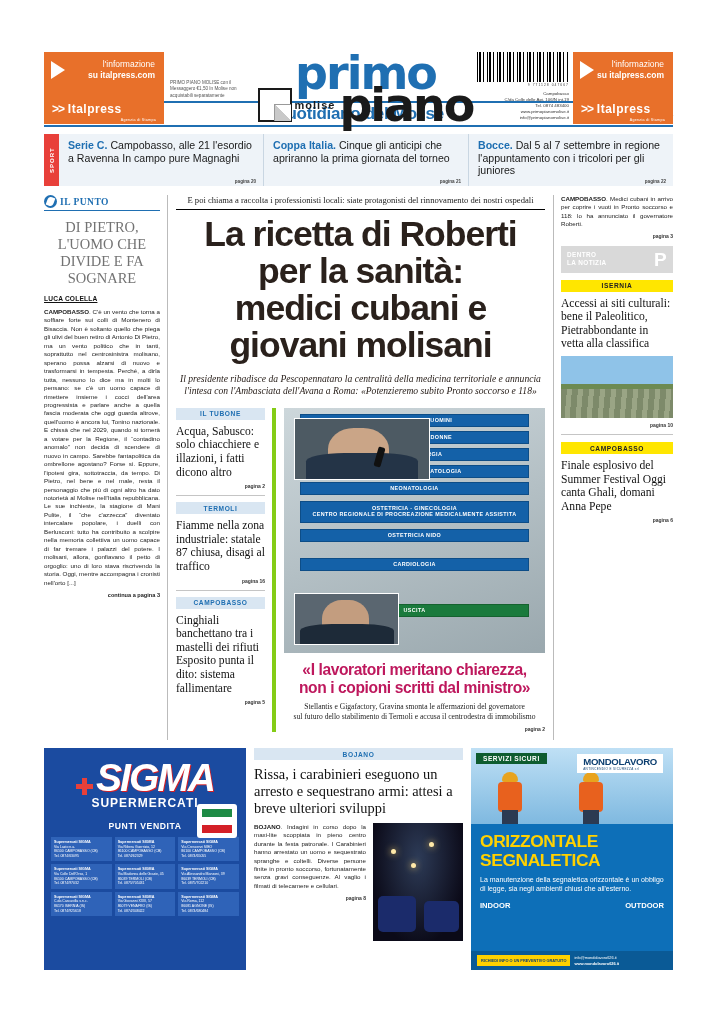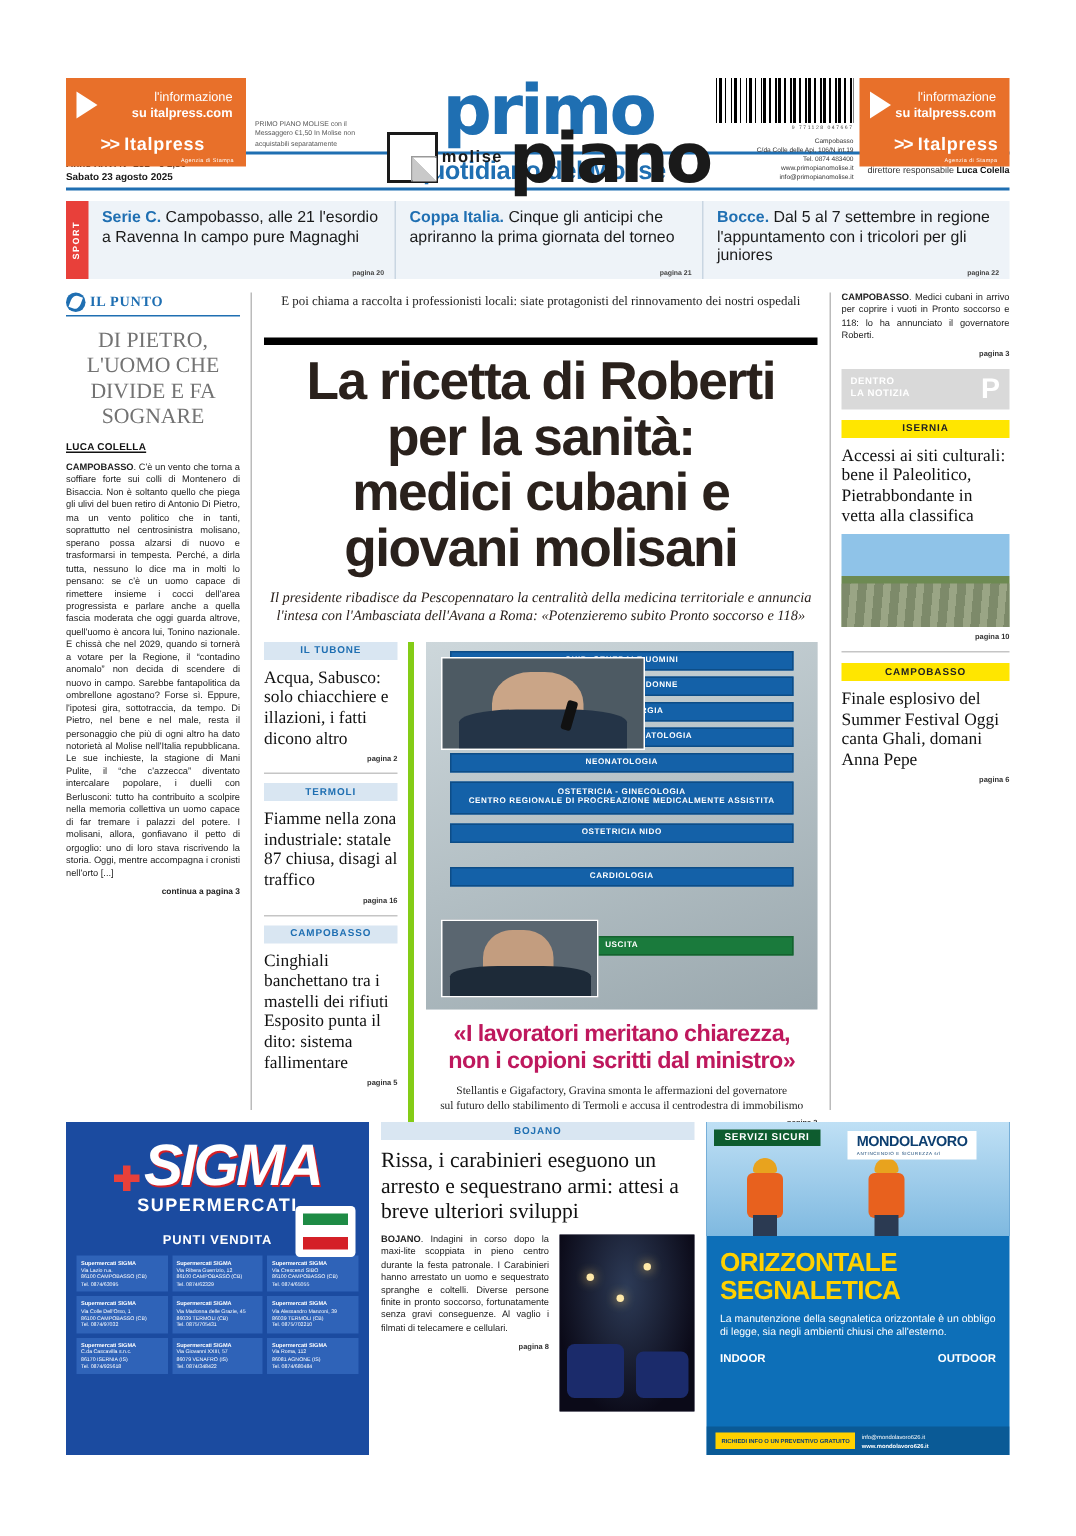--- a/index.html
+++ b/index.html
@@ -8,28 +8,28 @@
     background: #ffffff;
     font-family: "Liberation Sans", sans-serif;
     overflow: hidden;
     position: relative;
   }
   .page { width: 717px; height: 1024px; padding: 0 44px; position: relative; background:#fff; }
 
   
   .masthead { display: flex; align-items: flex-start; padding-top: 52px; height: 95px; }
   .ital-box {
-    width: 120px; height: 59px; background: #E8702A; position: relative;
+    width: 120px; height: 72px; background: #E8702A; position: relative;
     color: #fff; padding: 7px 7px 0 8px;
   }
   .ital-chev { position:absolute; left:7px; top:9px; width:0;height:0;
     border-top:9px solid transparent;border-bottom:9px solid transparent;border-left:14px solid #fff; }
   .ital-l1 { font-size:8.5px; text-align:right; line-height:11px; padding-right:2px;}
   .ital-l2 { font-size:8.5px; text-align:right; line-height:11px; font-weight:bold; padding-right:2px;}
-  .ital-brand { position:absolute; bottom:8px; left:23px; font-size:12px; font-weight:bold; letter-spacing:.5px;}
+  .ital-brand { position:absolute; bottom:8px; left:8px; font-size:12px; font-weight:bold; letter-spacing:.5px;}
   .ital-brand .gt { letter-spacing:-1px; }
   .ital-sub { position:absolute; bottom:2px; right:8px; font-size:3.6px; letter-spacing:.3px;}
 
   .mini-note { width: 90px; font-size: 4.6px; line-height: 6.4px; color:#555; padding: 28px 0 0 6px; }
 
   .logo-wrap { flex:1; display:flex; flex-direction:column; align-items:center; justify-content:flex-start; position:relative; }
   .logo-line1 { display:flex; align-items:flex-end; height:40px; }
   .logo-txt { font-size:46px; font-weight:bold; color:#1F6FB2; letter-spacing:-2px; line-height:38px; font-family:"DejaVu Sans", sans-serif;}
   .logo-txt.dark { color:#1a1a1a; }
   .logo-icon { width:34px;height:34px;background:#fff;border:2px solid #1a1a1a; position:relative; margin-right:1px;}
@@ -76,21 +76,21 @@
     border-radius:50% 0 50% 0; transform:rotate(20deg);}
   .punto-lbl { font-size:9.5px; font-weight:bold; color:#1F6FB2; font-family:"Liberation Serif", serif; letter-spacing:.5px;}
   .ed-title { font-family:"Liberation Serif", serif; font-size:14.5px; line-height:17px; text-align:center;
     margin-top:8px; color:#737373; }
   .ed-author { font-size:6.6px; font-weight:bold; color:#111; text-decoration:underline; margin-top:8px; letter-spacing:.2px;}
   .ed-body { font-size:6.2px; line-height:8.45px; text-align:justify; color:#222; margin-top:6px; }
   .ed-body b { font-weight:bold; }
   .ed-cont { font-size:5.6px; font-weight:bold; text-align:right; margin-top:5px; color:#222;}
 
   .kicker { font-family:"Liberation Serif", serif; font-size:8.6px; color:#222; text-align:center; line-height:10px;
-    border-bottom:5px solid #000000; padding-bottom:20px;}
+    border-bottom:1px solid #000000; padding-bottom:4px;}
   .headline { font-size:35.5px; line-height:37px; font-weight:bold; color:#2a211c; text-align:center;
     letter-spacing:-1px; margin-top:6px; font-family:"Liberation Sans", sans-serif;}
   .subhead { font-family:"Liberation Serif", serif; font-style:italic; font-size:9.6px; line-height:12.4px;
     text-align:center; color:#2a211c; margin-top:9px; }
 
   .sub3 { display:flex; margin-top:10px; }
   .scol { width:100px; padding-right:7px; border-right:4px solid #84cc16;}
   .mid-photo { flex:1; padding-left:8px;}
   .tag { background:#D9E6F2; color:#1F6FB2; font-size:6.6px; font-weight:bold; text-align:center;
     padding:2.5px 0; letter-spacing:.6px; }
@@ -165,21 +165,21 @@
 
   .ad-mondo { width:202px; background:#0d6fb8; position:relative; overflow:hidden; color:#fff;}
   .mondo-top { height:76px; background:#2a7fc0; position:relative; overflow:hidden;}
   .mondo-top .sky{position:absolute;inset:0;background:linear-gradient(#bfe0f5,#7fb9e0);}
   .worker { position:absolute; bottom:0; width:30px;height:52px; }
   .worker .helm{position:absolute;top:0;left:7px;width:16px;height:10px;background:#e8a31e;border-radius:8px 8px 2px 2px;}
   .worker .body{position:absolute;top:10px;left:3px;width:24px;height:30px;background:#e8611e;border-radius:4px;}
   .worker .leg{position:absolute;bottom:0;left:7px;width:16px;height:14px;background:#2b3a52;}
   .servizi { position:absolute; left:5px; top:5px; background:#0e5c2f; color:#fff; font-size:6.6px;
     font-weight:bold; padding:2px 7px; letter-spacing:.5px;}
-  .mondo-brand { position:absolute; right:22px; top:6px; background:#fff; color:#0d3f70;
+  .mondo-brand { position:absolute; right:10px; top:6px; background:#fff; color:#0d3f70;
     font-size:9.6px; font-weight:bold; padding:2px 6px; letter-spacing:-.3px;}
   .mondo-brand small{ display:block; font-size:3px; letter-spacing:.4px; font-weight:normal;}
   .mondo-h { font-size:17.4px; font-weight:bold; color:#FFD100; line-height:19px; padding:8px 9px 0 9px; letter-spacing:-.4px;}
   .mondo-p { font-size:7px; line-height:9.4px; padding:5px 9px 0 9px; }
   .mondo-io { display:flex; justify-content:space-between; padding:7px 9px 0 9px; font-size:7.6px; font-weight:bold;gap:48px;}
   .mondo-foot { position:absolute; bottom:0; left:0; right:0; display:flex; align-items:center; gap:4px;
     background:#0a5a96; padding:4px 6px; font-size:3.9px; line-height:5.4px;}
   .mondo-cta { background:#FFD100; color:#0d3f70; font-size:3.9px; font-weight:bold; padding:3px 4px; line-height:5px;}
 </style>
 </head>

